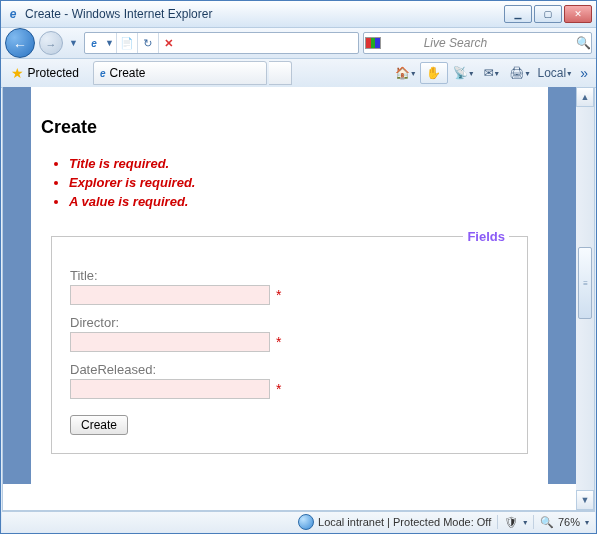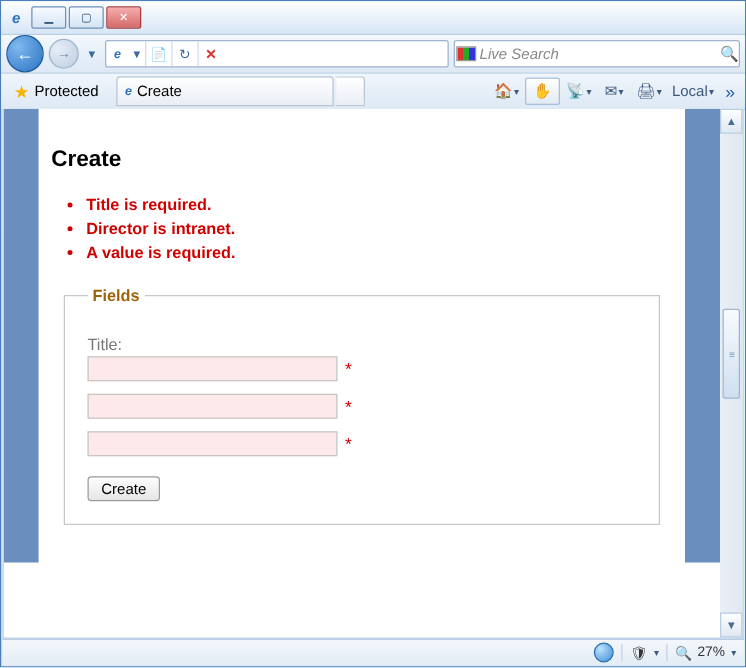--- a/index.html
+++ b/index.html
@@ -13,44 +13,44 @@
   .navbar { display:flex; align-items:center; height:30px; padding:0 4px; gap:4px; background:linear-gradient(#f3f8fd,#dde9f5); border-bottom:1px solid #b8cde2; }
   .navback { width:28px; height:28px; border-radius:50%; background:radial-gradient(circle at 30% 30%,#7fb9ef,#2a73c2); border:1px solid #205a99; display:flex; align-items:center; justify-content:center; color:#fff; font-size:14px; }
   .navfwd { width:22px; height:22px; border-radius:50%; background:radial-gradient(circle at 30% 30%,#e6eef7,#bccde0); border:1px solid #9fb4cc; display:flex; align-items:center; justify-content:center; color:#6a84a2; font-size:11px; }
   .drop-chevron { color:#3c6aa0; font-size:9px; padding:0 2px; }
   .addr { flex:1.2; height:20px; display:flex; align-items:center; border:1px solid #9fb4cc; background:#fff; border-radius:2px; overflow:hidden; }
   .addr .ie-icon-sm { width:18px; display:flex; justify-content:center; }
   .addr-text { flex:1; padding:0 2px; color:#000; font-size:12px; white-space:nowrap; overflow:hidden; text-overflow:ellipsis; }
   .addr-btns { display:flex; }
   .addr-btns .abtn { width:20px; height:20px; display:flex; align-items:center; justify-content:center; border-left:1px solid #cfdbe8; color:#3c6aa0; font-size:11px; }
   .abtn.stop { color:#d33; font-weight:bold; }
-  .search { flex:1; height:20px; display:flex; align-items:center; border:1px solid #9fb4cc; background:#fff; border-radius:2px; }
+  .search { flex:1; height:20px; display:flex; align-items:center; border:1px solid #9fb4cc; background:#fff; border-radius:2px;gap:40px; }
   .search .search-icon { width:18px; display:flex; justify-content:center; }
   .search-text { flex:1; padding:0 2px; color:#888; font-style:italic; font-size:12px; }
   .toolbar { display:flex; align-items:center; height:28px; padding:0 4px; background:linear-gradient(#f0f5fb,#dde9f5); border-bottom:1px solid #b8cde2; gap:2px; }
   .fav { display:flex; align-items:center; gap:4px; padding:2px 6px; }
   .star { color:#f5b301; font-size:14px; }
   .tab { display:flex; align-items:center; height:22px; min-width:160px; background:linear-gradient(#fff,#e9eef4); border:1px solid #b8c6d6; border-radius:3px 3px 0 0; padding:0 6px; gap:4px; margin-left:6px; }
   .newtab { width:22px; height:22px; border:1px solid #b8c6d6; border-left:none; background:linear-gradient(#fff,#e9eef4); border-radius:0 3px 0 0; }
   .tool-right { margin-left:auto; display:flex; align-items:center; gap:2px; }
   .tbn { min-width:20px; height:20px; display:flex; align-items:center; justify-content:center; padding:0 3px; color:#3d5a7d; font-size:12px; }
   .tbn.sel { border:1px solid #a9bfd8; background:linear-gradient(#fff,#e1ebf5); border-radius:2px; }
   .chev { font-size:8px; color:#3d5a7d; margin-left:1px; }
   .expand { color:#1f5ea8; font-size:14px; padding:0 4px; }
   .content-outer { position:absolute; left:1px; right:1px; top:86px; bottom:22px; background:#fff; border:1px solid #b8cde2; border-top:none; }
   .content-frame { position:absolute; inset:0 18px 0 0; overflow:auto; }
   .page { display:flex; }
   .side { width:28px; background:#6a8fbf; flex-shrink:0; }
   .main { flex:1; background:#fff; padding:18px 10px 30px 10px; }
   h1.create { font-family:Verdana,Arial,sans-serif; font-size:18px; font-weight:bold; margin:12px 0 18px 0; color:#000; }
-  ul.errs { margin:6px 0 20px 28px; padding:0; }
+  ul.errs { margin:6px 0 20px 28px; padding:0;font-style:italic; }
   ul.errs li { color:#d00000; font-weight:bold; font-size:13px; margin:4px 0; list-style:disc; }
   ul.errs li::marker { color:#d00000; }
   fieldset { border:1px solid #c6c6c6; margin:14px 10px 0 10px; padding:16px 18px 18px 18px; }
-  legend { padding:0 4px; font-weight:bold; font-size:13px; color:#a16207; }
+  legend { padding:0 4px; font-weight:bold; font-size:13px; color:#8b5cf6;text-align:right; }
   .fld-label { color:#777; font-size:13px; margin:8px 0 2px 0; }
   .fld-row { display:flex; align-items:center; gap:6px; margin-bottom:10px; }
   .fld-input { width:200px; height:20px; border:1px solid #c6c6c6; background:#fde9e9; box-sizing:border-box; padding:2px 4px; font-size:12px; }
   .req { color:#d00000; font-size:14px; }
   .submit { margin-top:6px; padding:2px 10px; font-size:12px; background:linear-gradient(#fdfdfd,#e6e6e6); border:1px solid #9a9a9a; border-radius:3px; }
   .vscroll { position:absolute; top:0; right:0; bottom:0; width:18px; background:linear-gradient(90deg,#e9eff6,#dfe8f2); display:flex; flex-direction:column; }
   .vs-btn { height:18px; display:flex; align-items:center; justify-content:center; color:#4a6b92; font-size:9px; background:linear-gradient(#fdfeff,#dfe8f2); border:1px solid #b8cde2; }
   .vs-track { flex:1; position:relative; }
   .vs-thumb { position:absolute; left:2px; right:2px; top:140px; height:70px; background:linear-gradient(#f7fbff,#cfdff0); border:1px solid #9fb4cc; border-radius:2px; display:flex; align-items:center; justify-content:center; color:#7b98b9; font-size:8px; letter-spacing:-1px; }
   .status { position:absolute; left:1px; right:1px; bottom:1px; height:20px; display:flex; align-items:center; background:linear-gradient(#f3f7fb,#e3ecf5); border-top:1px solid #b8cde2; font-size:11px; color:#333; }
@@ -63,20 +63,21 @@
 </style>
 </head>
 <body>
 
 <div class="window">
 
   <div class="titlebar">
     <span class="app-icon">
         <span class="ie-e">e</span>
       </span>
+    <span class="title-text">Create - Windows Internet Explorer</span>
     <div class="win-controls">
       <div class="win-btn">▁</div>
       <div class="win-btn">▢</div>
       <div class="win-btn close">✕</div>
     </div>
   </div>
 
   <div class="navbar">
     <div class="navback">←</div>
     <div class="navfwd">→</div>
@@ -126,37 +127,39 @@
   </div>
 
   <div class="content-outer">
     <div class="content-frame">
       <div class="page">
         <div class="side"></div>
         <div class="main">
           <h1 class="create">Create</h1>
           <ul class="errs">
             <li>Title is required.</li>
-            <li>Director is intranet.</li>
+            <li>Explorer is required.</li>
             <li>A value is required.</li>
           </ul>
           <fieldset>
             <legend>Fields</legend>
 
             <div class="fld-label">Title:</div>
             <div class="fld-row">
               <input class="fld-input" type="text" style="">
               <span class="req">*</span>
             </div>
 
+            <div class="fld-label">Director:</div>
             <div class="fld-row">
               <input class="fld-input" type="text" style="">
               <span class="req">*</span>
             </div>
 
+            <div class="fld-label">DateReleased:</div>
             <div class="fld-row">
               <input class="fld-input" type="text" style="">
               <span class="req">*</span>
             </div>
 
             <button class="submit">Create</button>
           </fieldset>
         </div>
         <div class="side"></div>
       </div>
@@ -167,27 +170,28 @@
         <div class="vs-thumb">≡</div>
       </div>
       <div class="vs-btn">▼</div>
     </div>
   </div>
 
   <div class="status">
     <div class="spacer"></div>
     <div class="sec">
       <span class="globe"></span>
+      <span>Local intranet | Protected Mode: Off</span>
     </div>
     <div class="divider"></div>
     <div class="sec">
       <span>🛡</span>
         <span class="chev">▾</span>
     </div>
     <div class="divider"></div>
     <div class="sec">
       <span>🔍</span>
-      <span>27%</span>
+      <span>76%</span>
       <span class="chev">▾</span>
     </div>
   </div>
 
 </div>
 
 </body></html>

